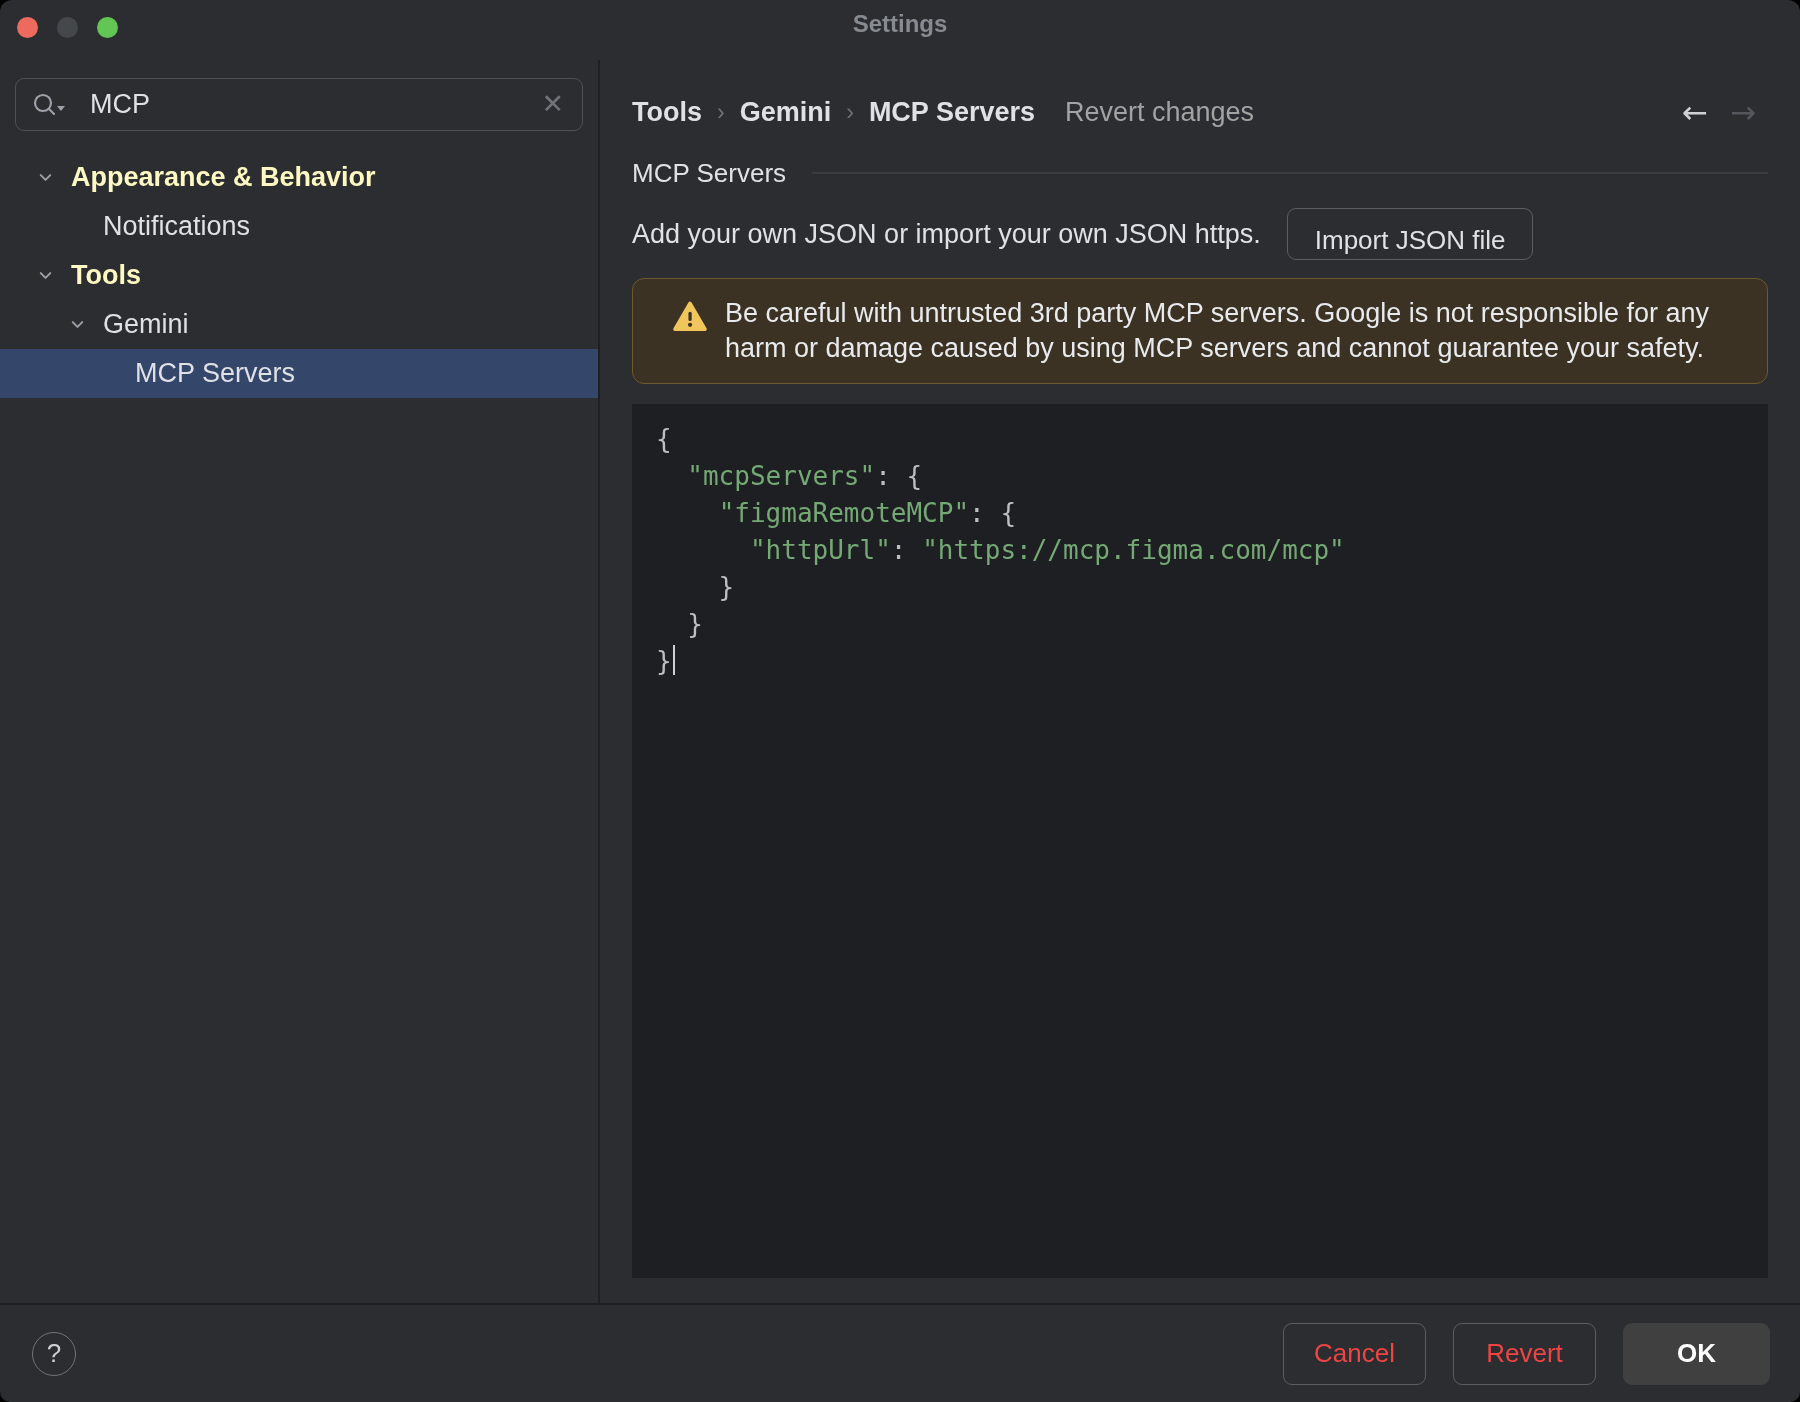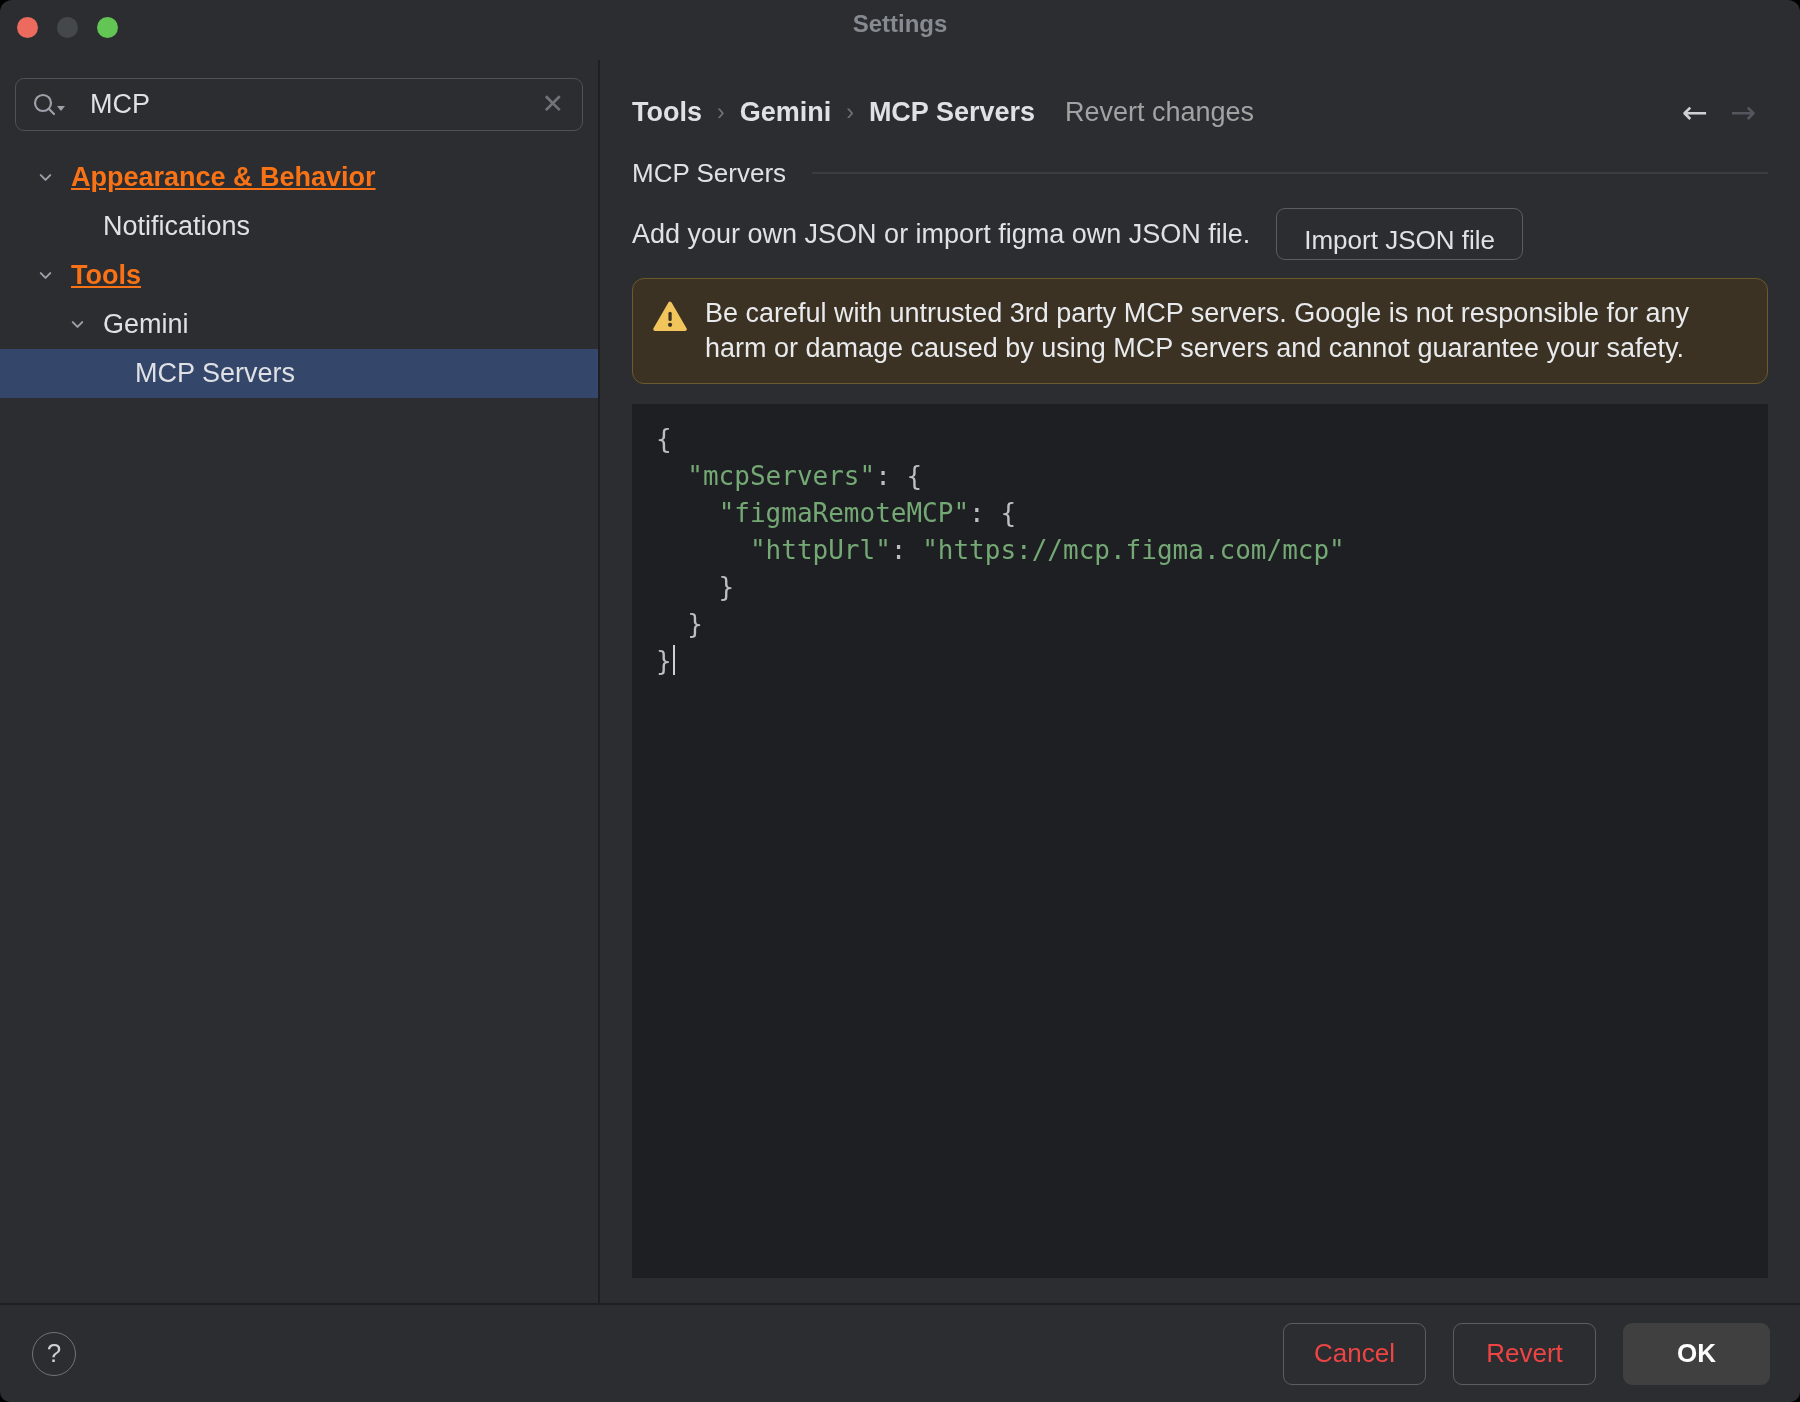--- a/index.html
+++ b/index.html
@@ -34,21 +34,21 @@
   }
   .search-input {
     flex:1; min-width:0; background:transparent; border:none; outline:none;
     color:#DFE1E5; font-size:27px; font-family:inherit;
   }
   .clear-x { color:#6F737A; font-size:27px; line-height:1; cursor:pointer; }
   .tree { margin-top:22px; }
   .tree-row { height:49px; display:flex; align-items:center; font-size:27px; color:#DFE1E5; cursor:pointer; }
   .tree-row.selected { background:#35466B; }
   .tree-row .chevron-slot { width:35px; display:flex; align-items:center; }
-  .tree-row .lbl.bold { font-weight:700; color:#f97316;text-decoration:underline; }
+  .tree-row .lbl.bold { font-weight:700; color:#fef9c3; }
 
   
   .main { flex:1; min-width:0; display:flex; flex-direction:column; padding:0 32px; }
 
   .crumbs-row { margin-top:32px; height:40px; display:flex; align-items:center; }
   .crumb { font-weight:700; font-size:27px; color:#DFE1E5; cursor:pointer; }
   .crumb-sep { color:#6F737A; font-size:23px; padding:0 15px; }
   .revert-link { margin-left:30px; font-size:27px; color:#a3a3a3; text-decoration:none; cursor:pointer; }
   .nav-arrows { margin-left:auto; display:flex; gap:22px; font-family:"DejaVu Sans", sans-serif; font-size:31px; margin-right:12px; }
   .arrow-back { color:#CED0D6; cursor:pointer; }
@@ -64,21 +64,21 @@
   .import-row { margin-top:18px; height:52px; display:flex; align-items:center; }
   .import-hint { font-size:27px; }
   .import-btn {
     margin-left:26px; height:52px; padding:16px 27px; background:transparent;
     border:1.5px solid #5A5D63; border-radius:9px; color:#DFE1E5;
     font-size:26px; font-family:inherit; cursor:pointer;
   }
 
   .warning {
     margin-top:18px; background:#3B3223; border:1.5px solid #6B5A2E; border-radius:12px;
-    padding:17px 20px; display:flex; gap:18px; align-items:flex-start;
+    padding:17px 40px; display:flex; gap:18px; align-items:flex-start;
   }
   .warning-icon { flex:0 0 auto; margin-top:5px; }
   .warning-text { margin:0; font-size:27px; line-height:35px; color:#E8EAED; max-width:1050px; }
 
   .editor {
     margin-top:20px; margin-bottom:25px; flex:1; background:#1E1F22;
     padding:17px 24px; overflow:hidden; cursor:text;
     font-family:"DejaVu Sans Mono", monospace; font-size:26px; line-height:37px; color:#BCBEC4;
   }
   .code-line { white-space:pre; }
@@ -177,21 +177,21 @@
         </span>
       </div>
 
       <div class="section-head">
         <span>MCP Servers</span>
         <div class="section-rule"></div>
       </div>
 
 
       <div class="import-row">
-        <span class="import-hint">Add your own JSON or import figma own JSON file.</span>
+        <span class="import-hint">Add your own JSON or import your own JSON https.</span>
         <button class="import-btn">Import JSON file</button>
       </div>
 
       <div class="warning">
         <svg class="warning-icon" width="34" height="31" viewBox="0 0 24 22">
           <path d="M12 1.8 L22.6 20 L1.4 20 Z" fill="#F2C55C" stroke="#F2C55C" stroke-width="2.6" stroke-linejoin="round"></path>
           <rect x="10.9" y="7.6" width="2.3" height="6.6" rx="1.1" fill="#3B3223"></rect>
           <circle cx="12.05" cy="16.9" r="1.5" fill="#3B3223"></circle>
         </svg>
         <p class="warning-text">Be careful with untrusted 3rd party MCP servers. Google is not responsible for any harm or damage caused by using MCP servers and cannot guarantee your safety.</p>

